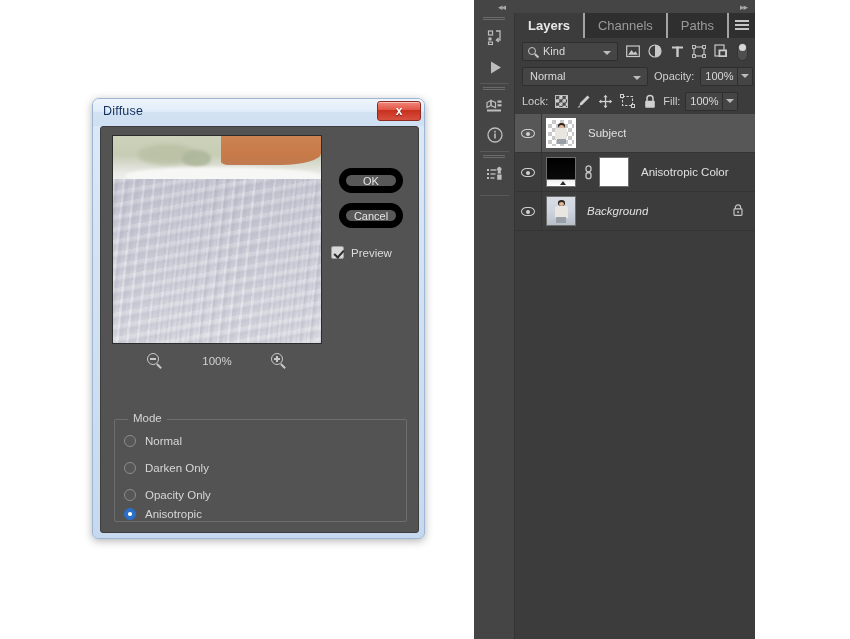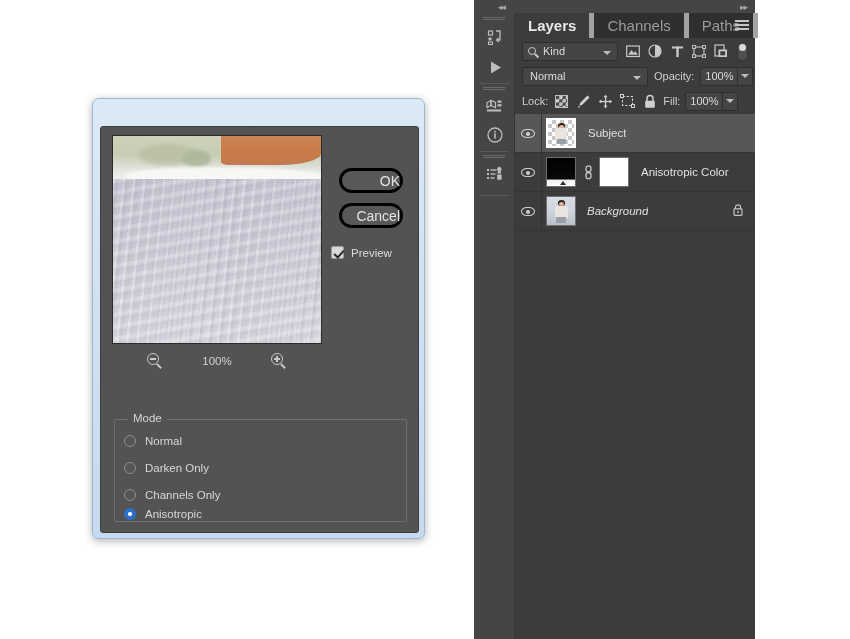--- a/index.html
+++ b/index.html
@@ -110,24 +110,24 @@
     background: #c9c9c9; transform: rotate(45deg); transform-origin: left center;
   }
   .mag .bar-h, .mag .bar-v { position: absolute; background: #c9c9c9; }
   .mag .bar-h { left: 3px; top: 5.2px; width: 6px; height: 1.6px; }
   .mag .bar-v { left: 5.2px; top: 3px; width: 1.6px; height: 6px; }
   #zoom-value { font-size: 11.5px; color: #d2d2d2; min-width: 40px; text-align: center; }
 
   
   .ps-button {
     position: absolute; width: 64px; height: 25px;
-    border: 3px solid #000000; border-radius: 13px;
+    border: 7px solid #000000; border-radius: 13px;
     background: #585858;
-    color: #e3e3e3; font-size: 14px;
-    display: flex; align-items: center; justify-content: flex-end;
+    color: #e3e3e3; font-size: 11px;
+    display: flex; align-items: center; justify-content: center;
     cursor: pointer; user-select: none;
   }
   #btn-ok { left: 238px; top: 41px; }
   #btn-cancel { left: 238px; top: 76px; }
   #preview-check-row {
     position: absolute; left: 230px; top: 119px;
     display: flex; align-items: center; gap: 7px; cursor: pointer;
   }
   .chk {
     width: 13px; height: 13px; border: 1px solid #9e9e9e; border-radius: 2px;
@@ -193,22 +193,22 @@
   #layers-panel {
     position: absolute; left: 41px; top: 13px; width: 240px; height: 626px;
     background: #3c3c3c;
   }
   #tabs-row {
     position: absolute; left: 0; top: 0; width: 240px; height: 25px;
     background: #2f2f2f; display: flex; align-items: stretch;
   }
   .tab {
     display: flex; align-items: center; padding: 0 13px;
-    font-size: 15px; color: #9a9a9a; cursor: pointer;
-    border-right: 5px solid #a3a3a3;
+    font-size: 13px; color: #9a9a9a; cursor: pointer;
+    border-right: 2px solid #a3a3a3;
   }
   .tab.active { background: #3c3c3c; color: #e8e8e8; font-weight: bold; }
   #panel-menu {
     position: absolute; right: 6px; top: 7px; width: 14px; height: 11px;
     background: repeating-linear-gradient(to bottom, #c4c4c4 0 1.6px, transparent 1.6px 4px);
     cursor: pointer;
   }
 
   
   #filter-row {
@@ -620,20 +620,26 @@
             </svg>
           </span>
         </div>
 
       </div>
     </div>
   </div>
 
   <div id="diffuse-dialog">
 
+    <div id="dlg-titlebar">
+      <span id="dlg-title">Diffuse</span>
+      <div id="dlg-close">
+        <span id="dlg-close-x">x</span>
+      </div>
+    </div>
 
     <div id="dlg-body">
 
       <div id="preview-frame">
         <div id="preview-image">
           <span class="pv-sky"></span>
           <span class="pv-green"></span>
           <span class="pv-green2"></span>
           <span class="pv-orange"></span>
           <span class="pv-white-edge"></span>
@@ -674,21 +680,21 @@
         <div class="radio-row" style="top:15px;">
           <span class="radio"></span>
           <span class="radio-label">Normal</span>
         </div>
         <div class="radio-row" style="top:42px;">
           <span class="radio"></span>
           <span class="radio-label">Darken Only</span>
         </div>
         <div class="radio-row" style="top:69px;">
           <span class="radio"></span>
-          <span class="radio-label">Channels Only</span>
+          <span class="radio-label">Opacity Only</span>
         </div>
         <div class="radio-row" style="top:88px;">
           <span class="radio on"></span>
           <span class="radio-label">Anisotropic</span>
         </div>
       </div>
 
     </div>
   </div>
 

